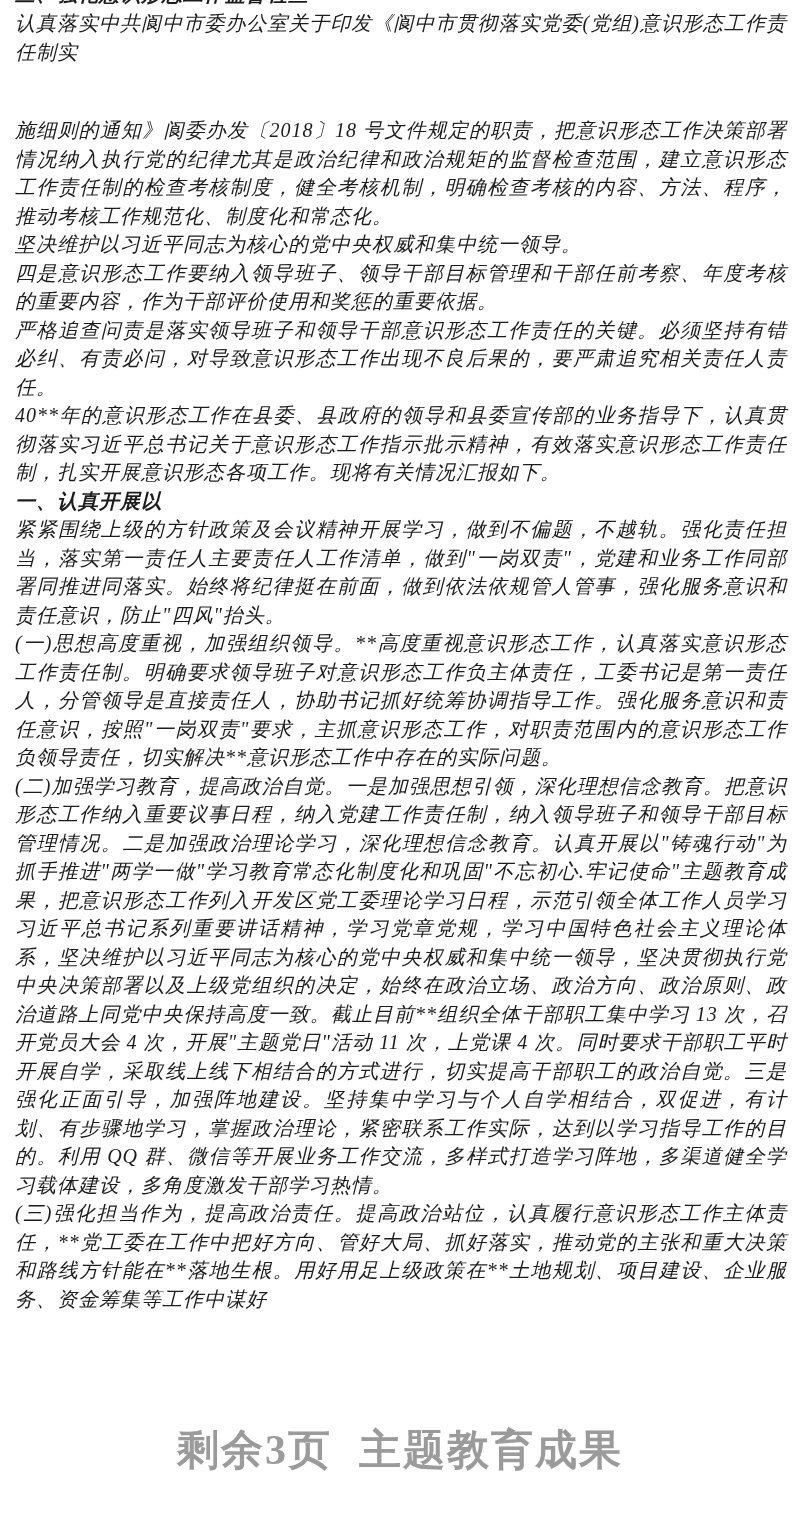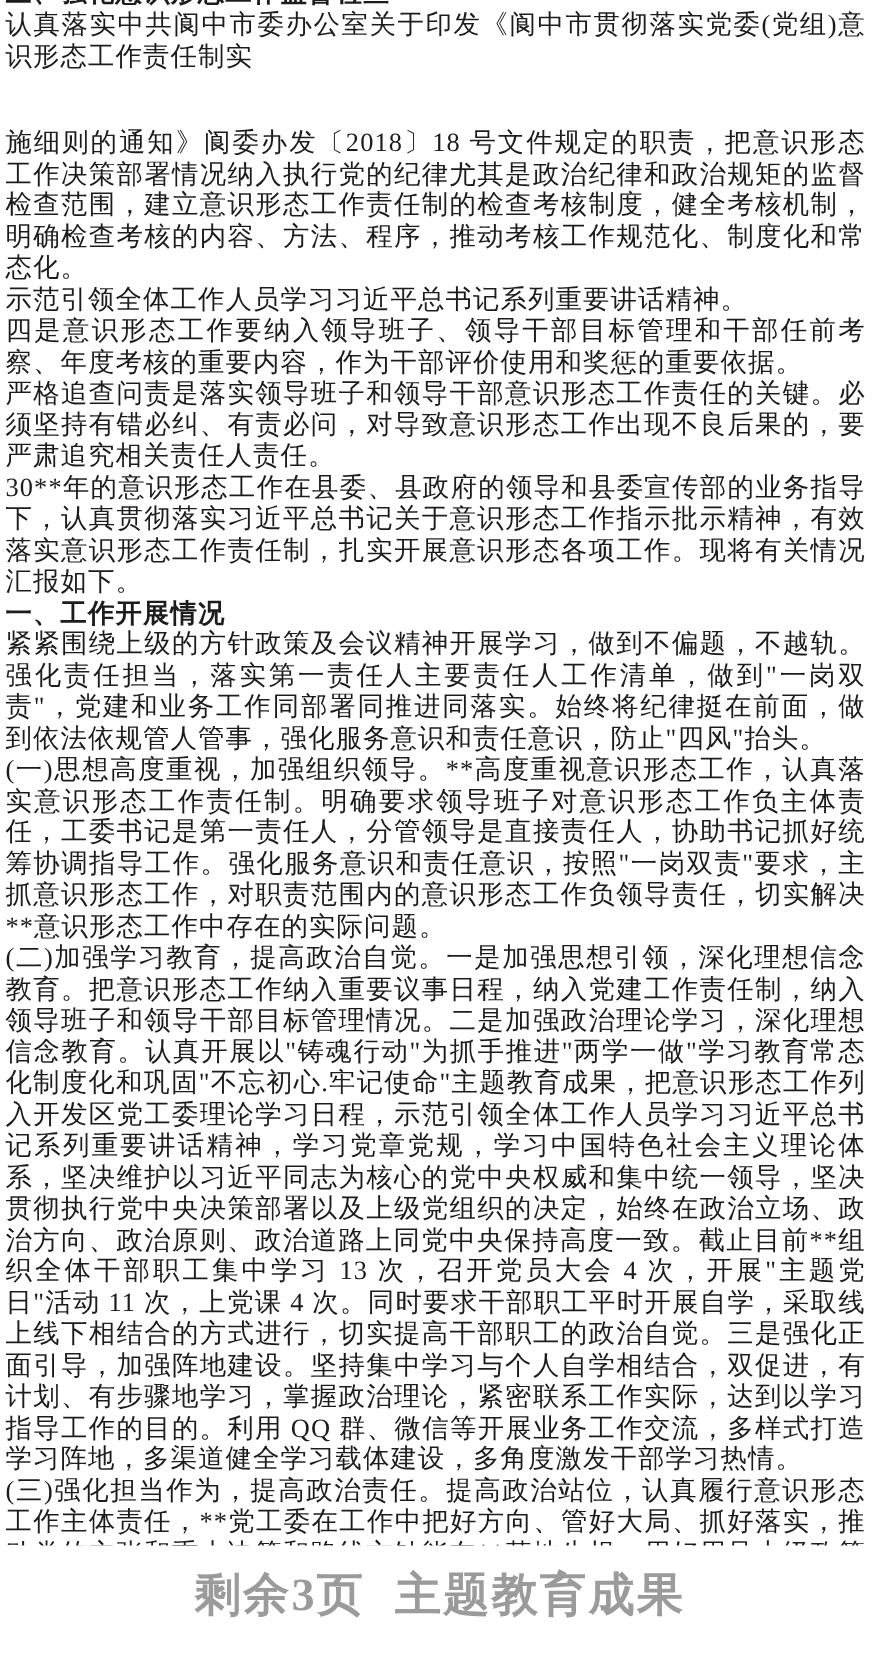--- a/index.html
+++ b/index.html
@@ -6,27 +6,28 @@
   .page {
     position: relative;
     width: 800px;
     height: 1527px;
     background: #ffffff;
     overflow: hidden;
     font-family: "Liberation Serif", "DejaVu Serif", serif;
     color: #1c1c1c;
   }
   .content {
-    padding: 0 13px 0 5px;
-    font-size: 24px;
+    padding: 0 13px 0 15px;
+    font-size: 20px;
     letter-spacing: 1px;
     line-height: 28.5px;
     text-align: justify;
     max-height: 1405px;
     overflow: hidden;
+    font-style: italic;
   }
   .content p { margin: 0; word-break: break-all; text-align: justify; text-align-last: left; }
   .heading {
     font-weight: 700;
     font-family: "Liberation Sans", "DejaVu Sans", sans-serif;
   }
   
   .clip-heading { height: 9px; overflow: hidden; }
   .clip-heading .clip-inner { margin-top: -20px; }
   .gap { height: 50px; }
@@ -49,25 +50,25 @@
 <body>
 
 <div class="page">
   <div class="content">
       <div class="clip-heading">
         <p class="heading clip-inner">三、强化意识形态工作监督检查</p>
       </div>
       <p class="para">认真落实中共阆中市委办公室关于印发《阆中市贯彻落实党委(党组)意识形态工作责任制实</p>
       <div class="gap"></div>
       <p class="para">施细则的通知》阆委办发〔2018〕18 号文件规定的职责，把意识形态工作决策部署情况纳入执行党的纪律尤其是政治纪律和政治规矩的监督检查范围，建立意识形态工作责任制的检查考核制度，健全考核机制，明确检查考核的内容、方法、程序，推动考核工作规范化、制度化和常态化。</p>
-      <p class="para">示范引领全体工作人员学习习近平总书记系列重要讲话精神。</p>
+      <p class="para">坚决维护以习近平同志为核心的党中央权威和集中统一领导。</p>
       <p class="para">四是意识形态工作要纳入领导班子、领导干部目标管理和干部任前考察、年度考核的重要内容，作为干部评价使用和奖惩的重要依据。</p>
       <p class="para">严格追查问责是落实领导班子和领导干部意识形态工作责任的关键。必须坚持有错必纠、有责必问，对导致意识形态工作出现不良后果的，要严肃追究相关责任人责任。</p>
-      <p class="para">30**年的意识形态工作在县委、县政府的领导和县委宣传部的业务指导下，认真贯彻落实习近平总书记关于意识形态工作指示批示精神，有效落实意识形态工作责任制，扎实开展意识形态各项工作。现将有关情况汇报如下。</p>
-      <p class="heading">一、工作开展情况</p>
+      <p class="para">40**年的意识形态工作在县委、县政府的领导和县委宣传部的业务指导下，认真贯彻落实习近平总书记关于意识形态工作指示批示精神，有效落实意识形态工作责任制，扎实开展意识形态各项工作。现将有关情况汇报如下。</p>
+      <p class="heading">一、认真开展以</p>
       <p class="para">紧紧围绕上级的方针政策及会议精神开展学习，做到不偏题，不越轨。强化责任担当，落实第一责任人主要责任人工作清单，做到"一岗双责"，党建和业务工作同部署同推进同落实。始终将纪律挺在前面，做到依法依规管人管事，强化服务意识和责任意识，防止"四风"抬头。</p>
       <p class="para">(一)思想高度重视，加强组织领导。**高度重视意识形态工作，认真落实意识形态工作责任制。明确要求领导班子对意识形态工作负主体责任，工委书记是第一责任人，分管领导是直接责任人，协助书记抓好统筹协调指导工作。强化服务意识和责任意识，按照"一岗双责"要求，主抓意识形态工作，对职责范围内的意识形态工作负领导责任，切实解决**意识形态工作中存在的实际问题。</p>
       <p class="para">(二)加强学习教育，提高政治自觉。一是加强思想引领，深化理想信念教育。把意识形态工作纳入重要议事日程，纳入党建工作责任制，纳入领导班子和领导干部目标管理情况。二是加强政治理论学习，深化理想信念教育。认真开展以"铸魂行动"为抓手推进"两学一做"学习教育常态化制度化和巩固"不忘初心.牢记使命"主题教育成果，把意识形态工作列入开发区党工委理论学习日程，示范引领全体工作人员学习习近平总书记系列重要讲话精神，学习党章党规，学习中国特色社会主义理论体系，坚决维护以习近平同志为核心的党中央权威和集中统一领导，坚决贯彻执行党中央决策部署以及上级党组织的决定，始终在政治立场、政治方向、政治原则、政治道路上同党中央保持高度一致。截止目前**组织全体干部职工集中学习 13 次，召开党员大会 4 次，开展"主题党日"活动 11 次，上党课 4 次。同时要求干部职工平时开展自学，采取线上线下相结合的方式进行，切实提高干部职工的政治自觉。三是强化正面引导，加强阵地建设。坚持集中学习与个人自学相结合，双促进，有计划、有步骤地学习，掌握政治理论，紧密联系工作实际，达到以学习指导工作的目的。利用 QQ 群、微信等开展业务工作交流，多样式打造学习阵地，多渠道健全学习载体建设，多角度激发干部学习热情。</p>
       <p class="para">(三)强化担当作为，提高政治责任。提高政治站位，认真履行意识形态工作主体责任，**党工委在工作中把好方向、管好大局、抓好落实，推动党的主张和重大决策和路线方针能在**落地生根。用好用足上级政策在**土地规划、项目建设、企业服务、资金筹集等工作中谋好</p>
     </div>
 
   <div class="page-footer">
     <span>剩余3页</span>
     <span>主题教育成果</span>
   </div>

